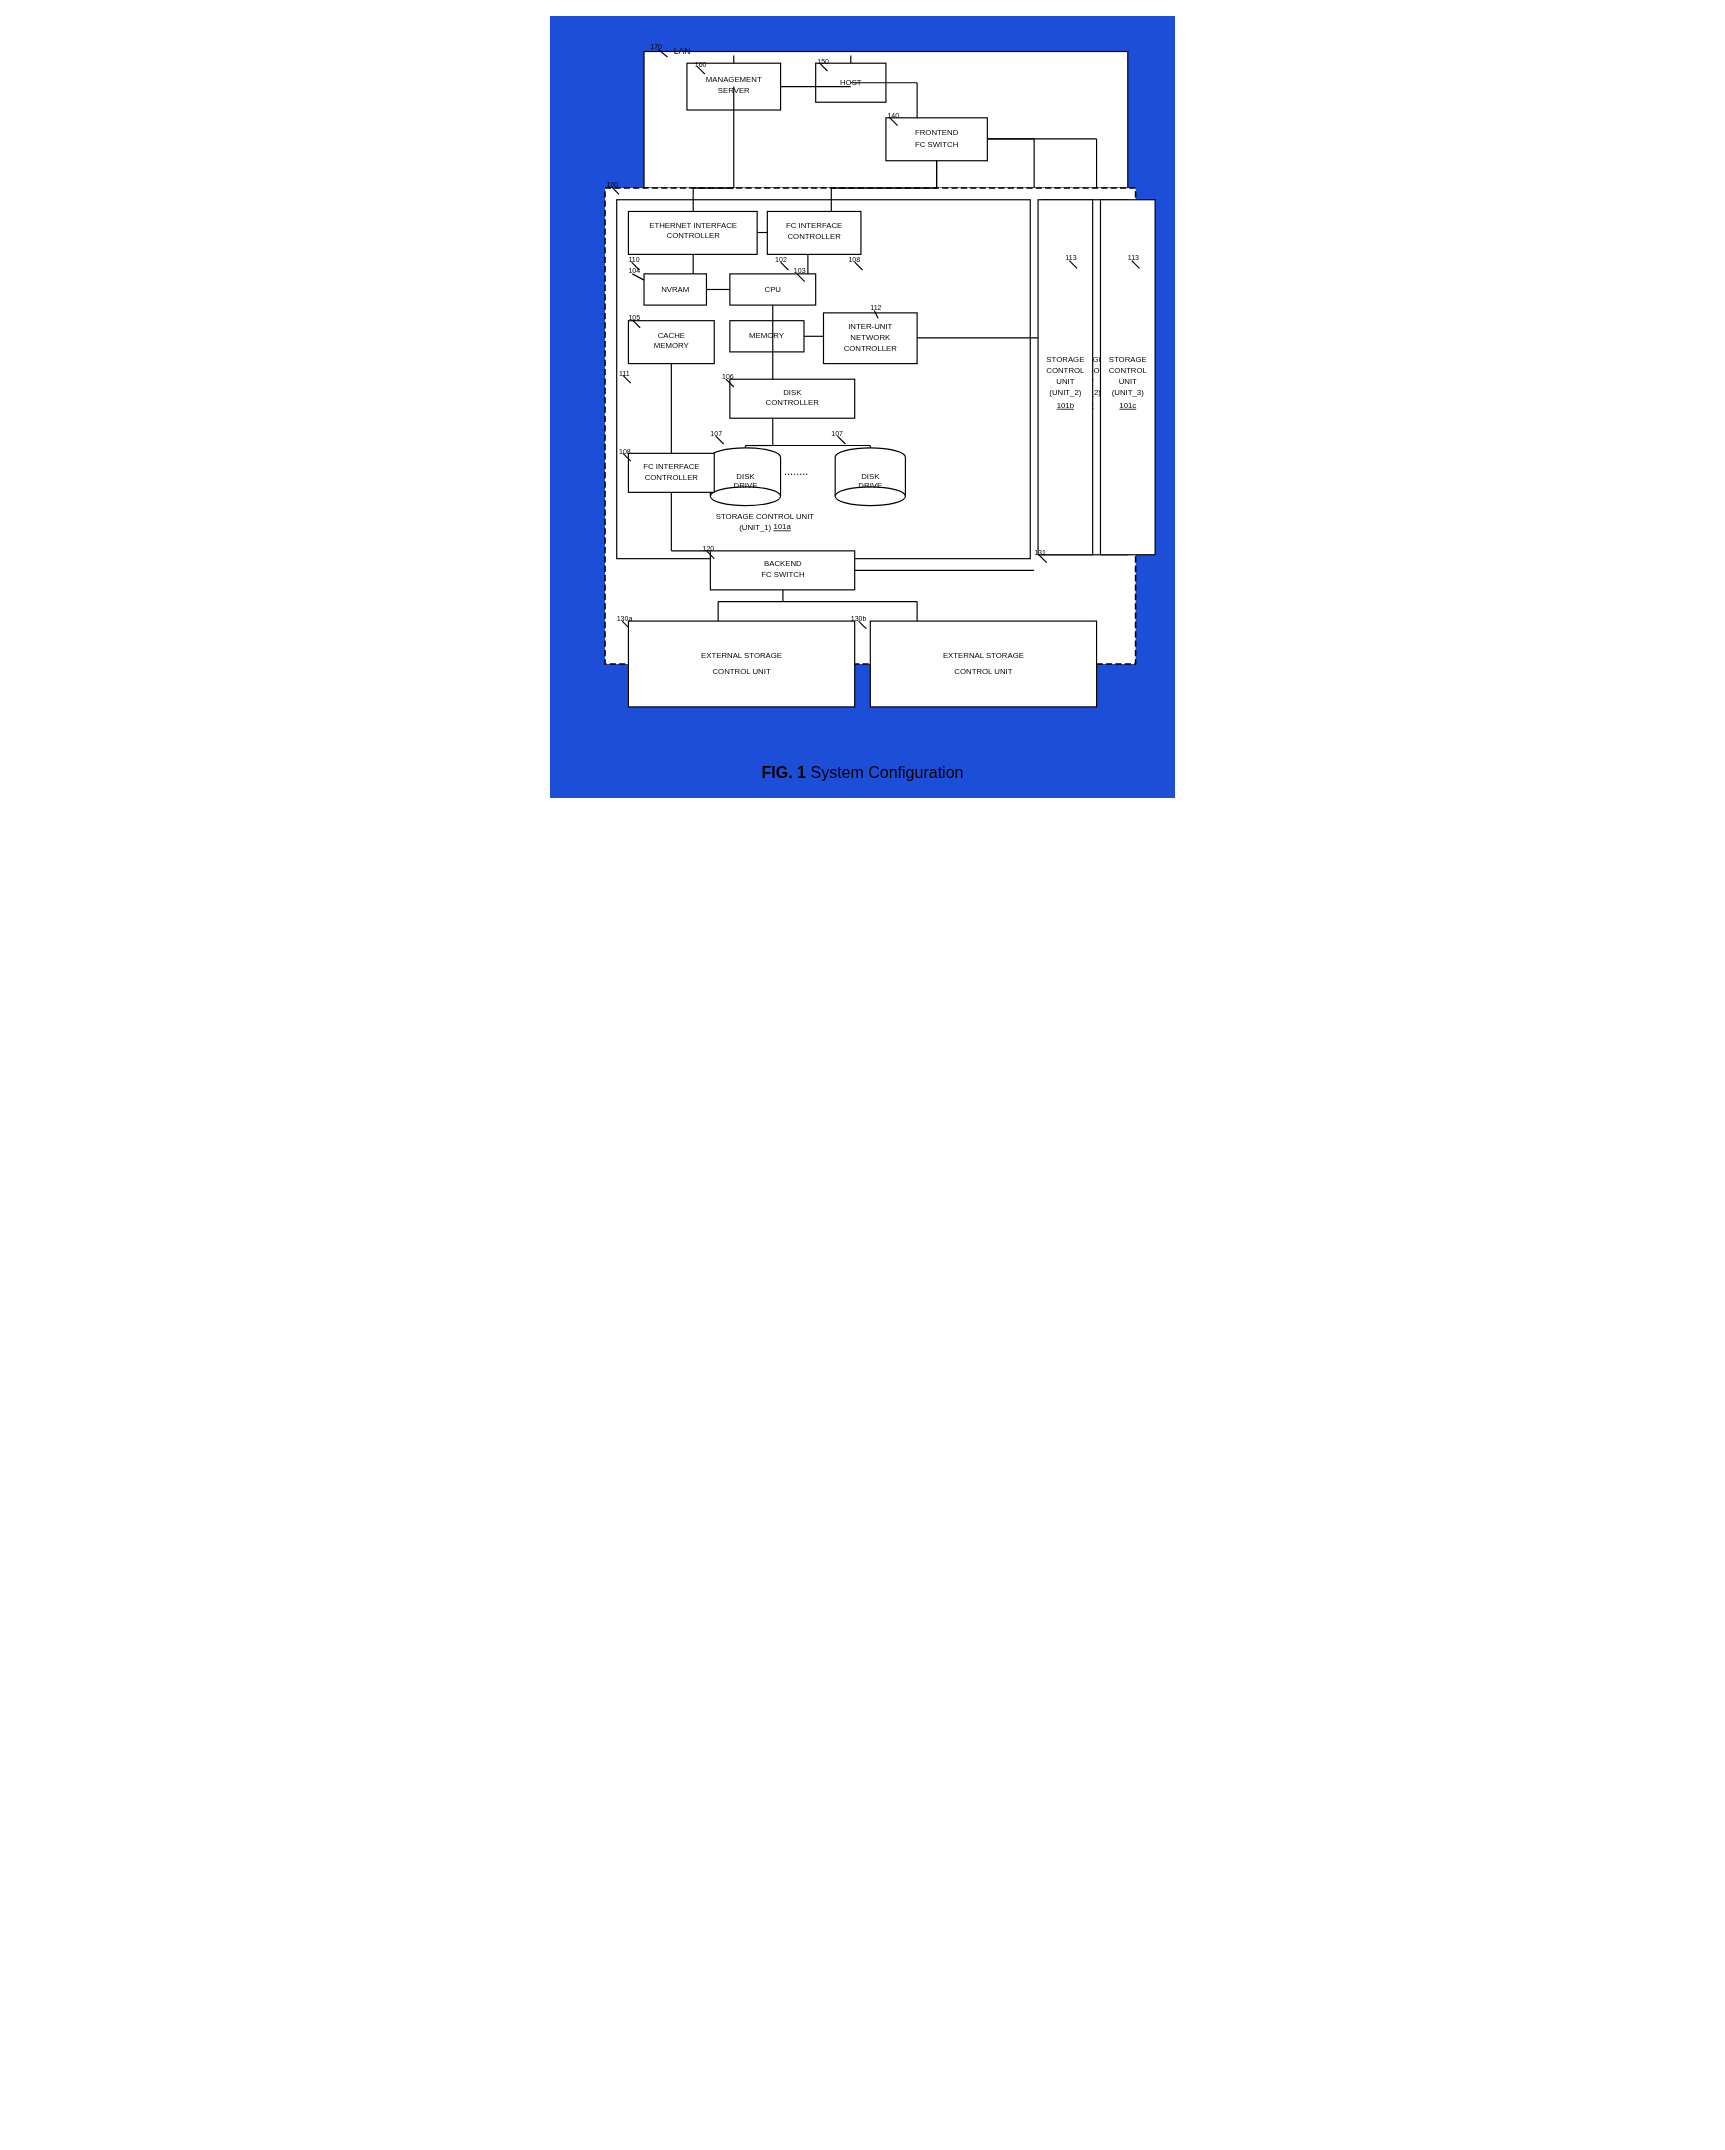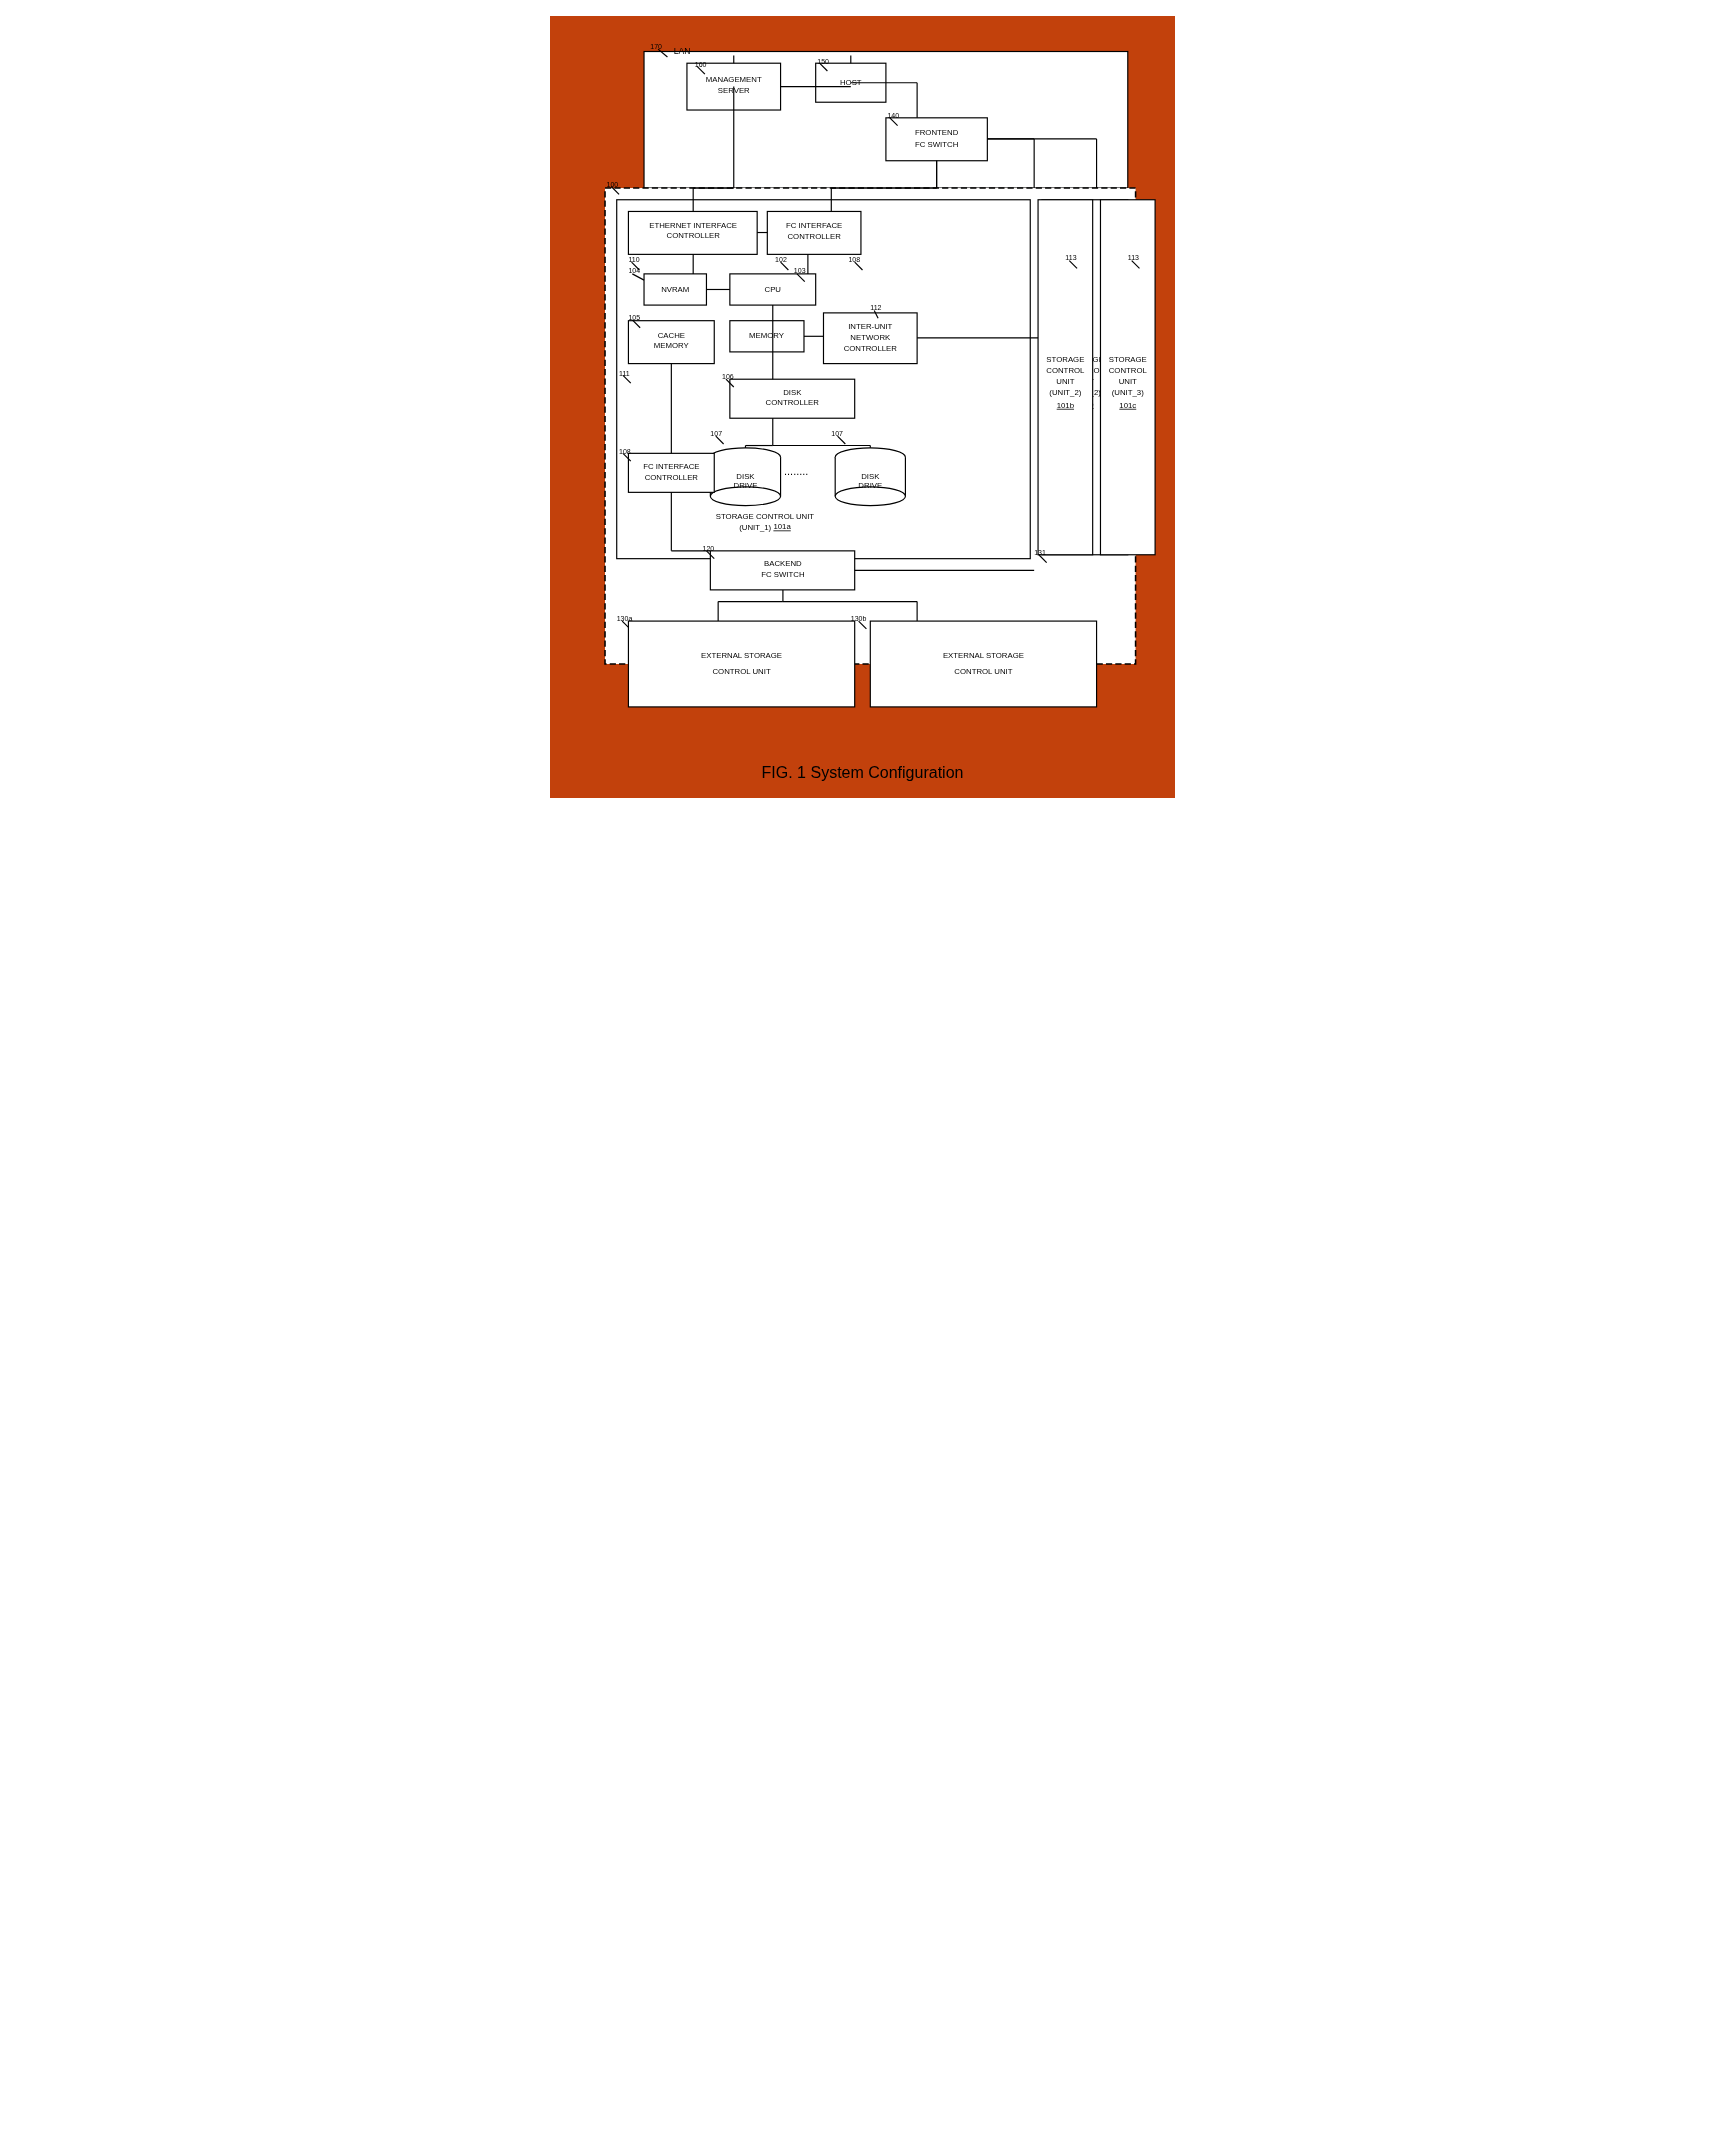--- a/index.html
+++ b/index.html
@@ -6,40 +6,40 @@
     body {
       background: #fff;
       font-family: Arial, sans-serif;
       display: flex;
       justify-content: center;
       align-items: flex-start;
       padding: 16px;
     }
     .page {
       width: 625px;
-      background: #c2410c;
+      background: #1d4ed8;
       padding: 16px;
     }
     .diagram-area {
       position: relative;
       width: 100%;
       border: none;
     }
     svg {
       width: 100%;
       height: auto;
       display: block;
     }
     .caption {
       text-align: center;
       margin-top: 14.4px;
       font-size: 16px;
     }
     .caption-bold {
-      font-weight: normal;
+      font-weight: bold;
     }
   </style>
 </head>
 <body>
 
 <div class="page">
   <div class="diagram-area">
     <svg viewBox="0 0 760 920" xmlns="http://www.w3.org/2000/svg">
 
       <defs>

